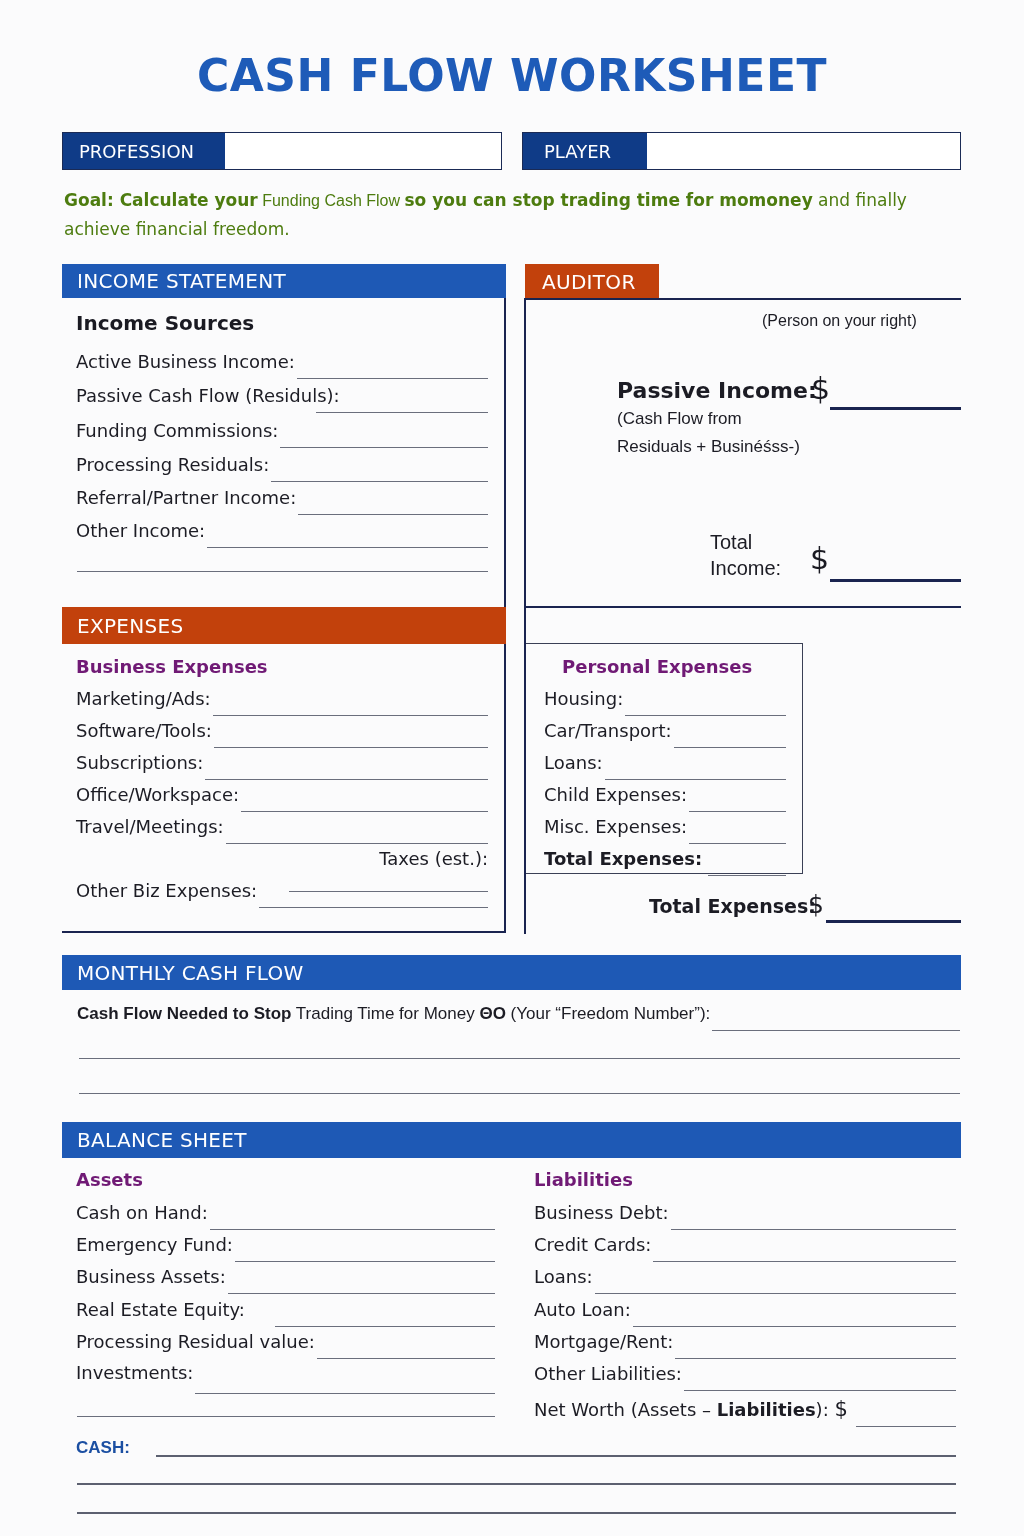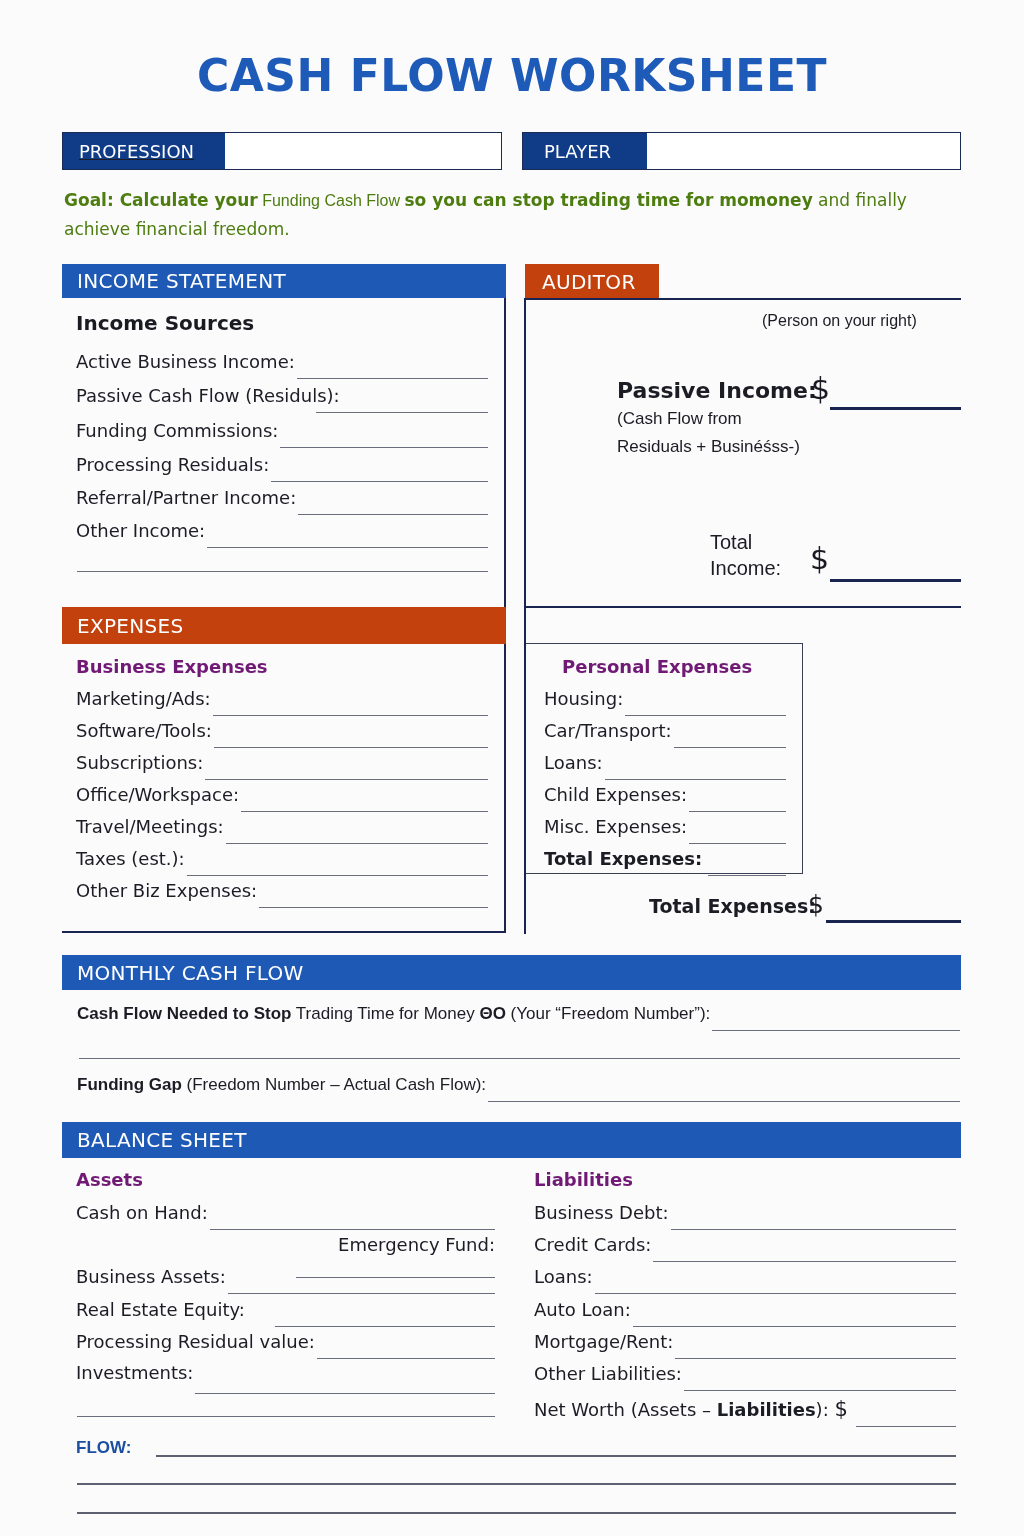--- a/index.html
+++ b/index.html
@@ -39,21 +39,21 @@
   .heavy-ul { position: absolute; height: 2.5px; background: #1a2450; }
   .heavy-ul input { position: absolute; bottom: 3px; left: 0; width: 100%; border: none; outline: none; background: transparent; font-size: 16px; }
 
   .note-line { position: absolute; height: 1.5px; background: #5c6070; }
 </style>
 </head>
 <body>
 
 <div class="title">CASH FLOW WORKSHEET</div>
 
-<div class="idbox" style="left:62px;width:440px;text-decoration:underline;">
+<div class="idbox" style="left:62px;width:440px;">
   <div class="lbl" style="width:162px;">PROFESSION</div>
   <input type="text" value="" style="">
 </div>
 <div class="idbox" style="left:522px;width:439px;">
   <div class="lbl" style="width:124px;padding-left:21px;">PLAYER</div>
   <input type="text" value="" style="">
 </div>
 
 <div class="goal"><b>Goal: Calculate your</b><span class="thin"> Funding Cash Flow </span><b>so you can stop trading time for momoney</b><span> and finally achieve financial freedom.</span></div>
 
@@ -128,21 +128,21 @@
     <span class="ul"><input value="" style=""></span>
   </div>
 <div class="field" style="left:76px;top:784px;width:412px;">
     <span class="fl">Office/Workspace:</span>
     <span class="ul"><input value="" style=""></span>
   </div>
 <div class="field" style="left:76px;top:816px;width:412px;justify-content:space-between;">
     <span class="fl">Travel/Meetings:</span>
     <span class="ul"><input value="" style=""></span>
   </div>
-<div class="field" style="left:76px;top:848px;width:412px;">
+<div class="field" style="left:76px;top:848px;width:412px;flex-direction:column;">
     <span class="fl">Taxes (est.):</span>
     <span class="ul"><input value="" style=""></span>
   </div>
 <div class="field" style="left:76px;top:880px;width:412px;">
     <span class="fl">Other Biz Expenses:</span>
     <span class="ul"><input value="" style=""></span>
   </div>
 <div class="hline" style="left:62px;top:931px;width:444px;height:1.5px;"></div>
 
 <div class="persbox"></div>
@@ -182,32 +182,31 @@
 <div class="hdr blue" style="left:62px;top:955px;width:899px;height:35px;">MONTHLY CASH FLOW</div>
 
 <div class="field" style="left:77px;top:1003px;width:883px;font-size:17px;font-family:'Liberation Sans',sans-serif;">
     <span class="fl"><b>Cash Flow Needed to Stop</b><span> Trading Time for Money </span><b>ΘO</b><span> (Your “Freedom Number”):</span></span>
     <span class="ul"><input value="" style=""></span>
   </div>
 <div class="field" style="left:77px;top:1039px;width:883px;font-size:17px;font-family:'Liberation Sans',sans-serif;">
     <span class="ul"><input value="" style=""></span>
   </div>
 <div class="field" style="left:77px;top:1074px;width:883px;font-size:17px;font-family:'Liberation Sans',sans-serif;">
-    <span class="fl"><b>Funding Gap</b><span> (Freedom Number – Actual Cash Flow):</span></span>
     <span class="ul"><input value="" style=""></span>
   </div>
 
 <div class="hdr blue" style="left:62px;top:1122px;width:899px;height:36px;">BALANCE SHEET</div>
 
 <div class="subhead blue" style="left:76px;top:1169px;">Assets</div>
 <div class="field" style="left:76px;top:1202px;width:419px;">
     <span class="fl">Cash on Hand:</span>
     <span class="ul"><input value="" style=""></span>
   </div>
-<div class="field" style="left:76px;top:1234px;width:419px;flex-direction:column;">
+<div class="field" style="left:76px;top:1234px;width:419px;">
     <span class="fl">Emergency Fund:</span>
     <span class="ul"><input value="" style=""></span>
   </div>
 <div class="field" style="left:76px;top:1266px;width:419px;">
     <span class="fl">Business Assets:</span>
     <span class="ul"><input value="" style=""></span>
   </div>
 <div class="field" style="left:76px;top:1299px;width:419px;gap:28px;">
     <span class="fl">Real Estate Equity:</span>
     <span class="ul"><input value="" style=""></span>
@@ -245,18 +244,18 @@
   </div>
 <div class="field" style="left:534px;top:1363px;width:422px;">
     <span class="fl">Other Liabilities:</span>
     <span class="ul"><input value="" style=""></span>
   </div>
 <div class="field" style="left:534px;top:1398px;width:422px;">
     <span class="fl"><span>Net Worth (Assets – </span><b style="font-weight:600;">Liabilities</b><span>): </span><span style="font-size:21px;">$</span></span>
     <span class="ul" style="margin-left:8px;"><input value="" style=""></span>
   </div>
 
-<div style="position:absolute;left:76px;top:1438px;font-size:17px;font-weight:bold;color:#1b4fa2;font-family:'Liberation Sans',sans-serif;">FLOW:</div>
+<div style="position:absolute;left:76px;top:1438px;font-size:17px;font-weight:bold;color:#1b4fa2;font-family:'Liberation Sans',sans-serif;">CASH:</div>
 <div class="note-line" style="left:156px;top:1455px;width:800px;">
     <input style="position: absolute; bottom: 2px; left: 0px; width: 100%; border: none; outline: none; background: transparent; font-size: 15px;" value="">
   </div>
 <div class="note-line" style="left:77px;top:1483px;width:879px;height:2px;"></div>
 <div class="note-line" style="left:77px;top:1512px;width:879px;"></div>
 
 </body></html>

